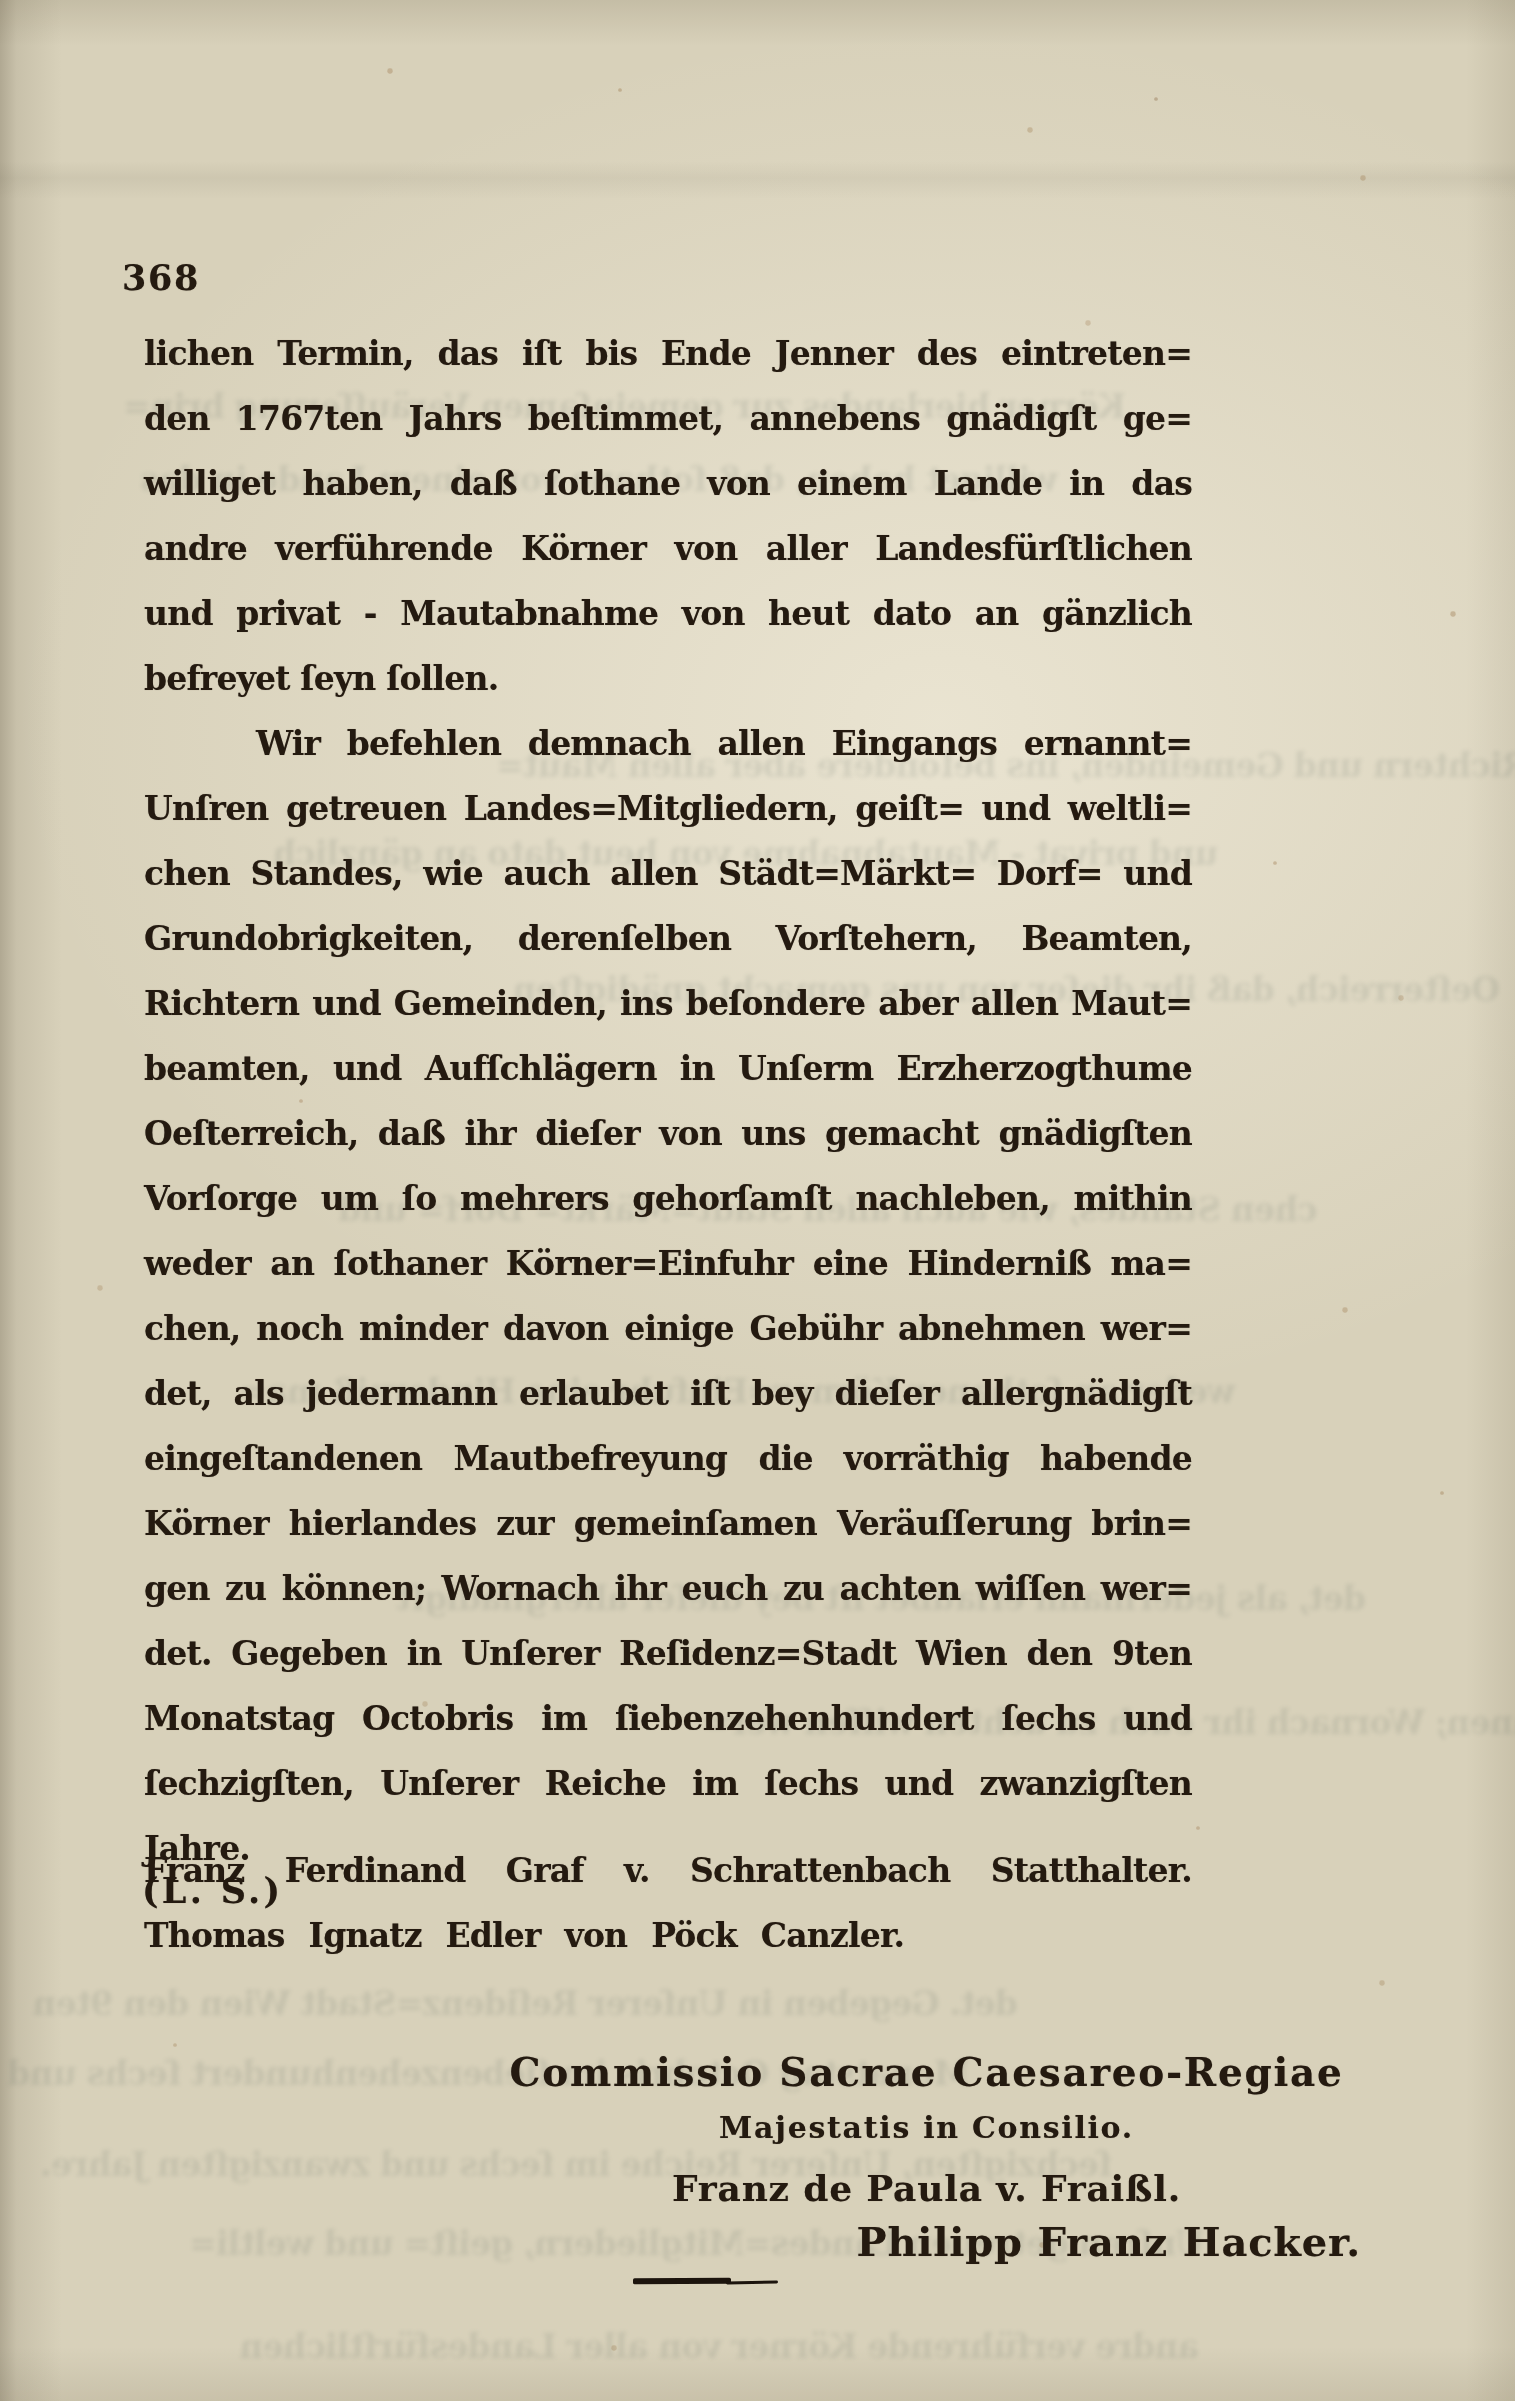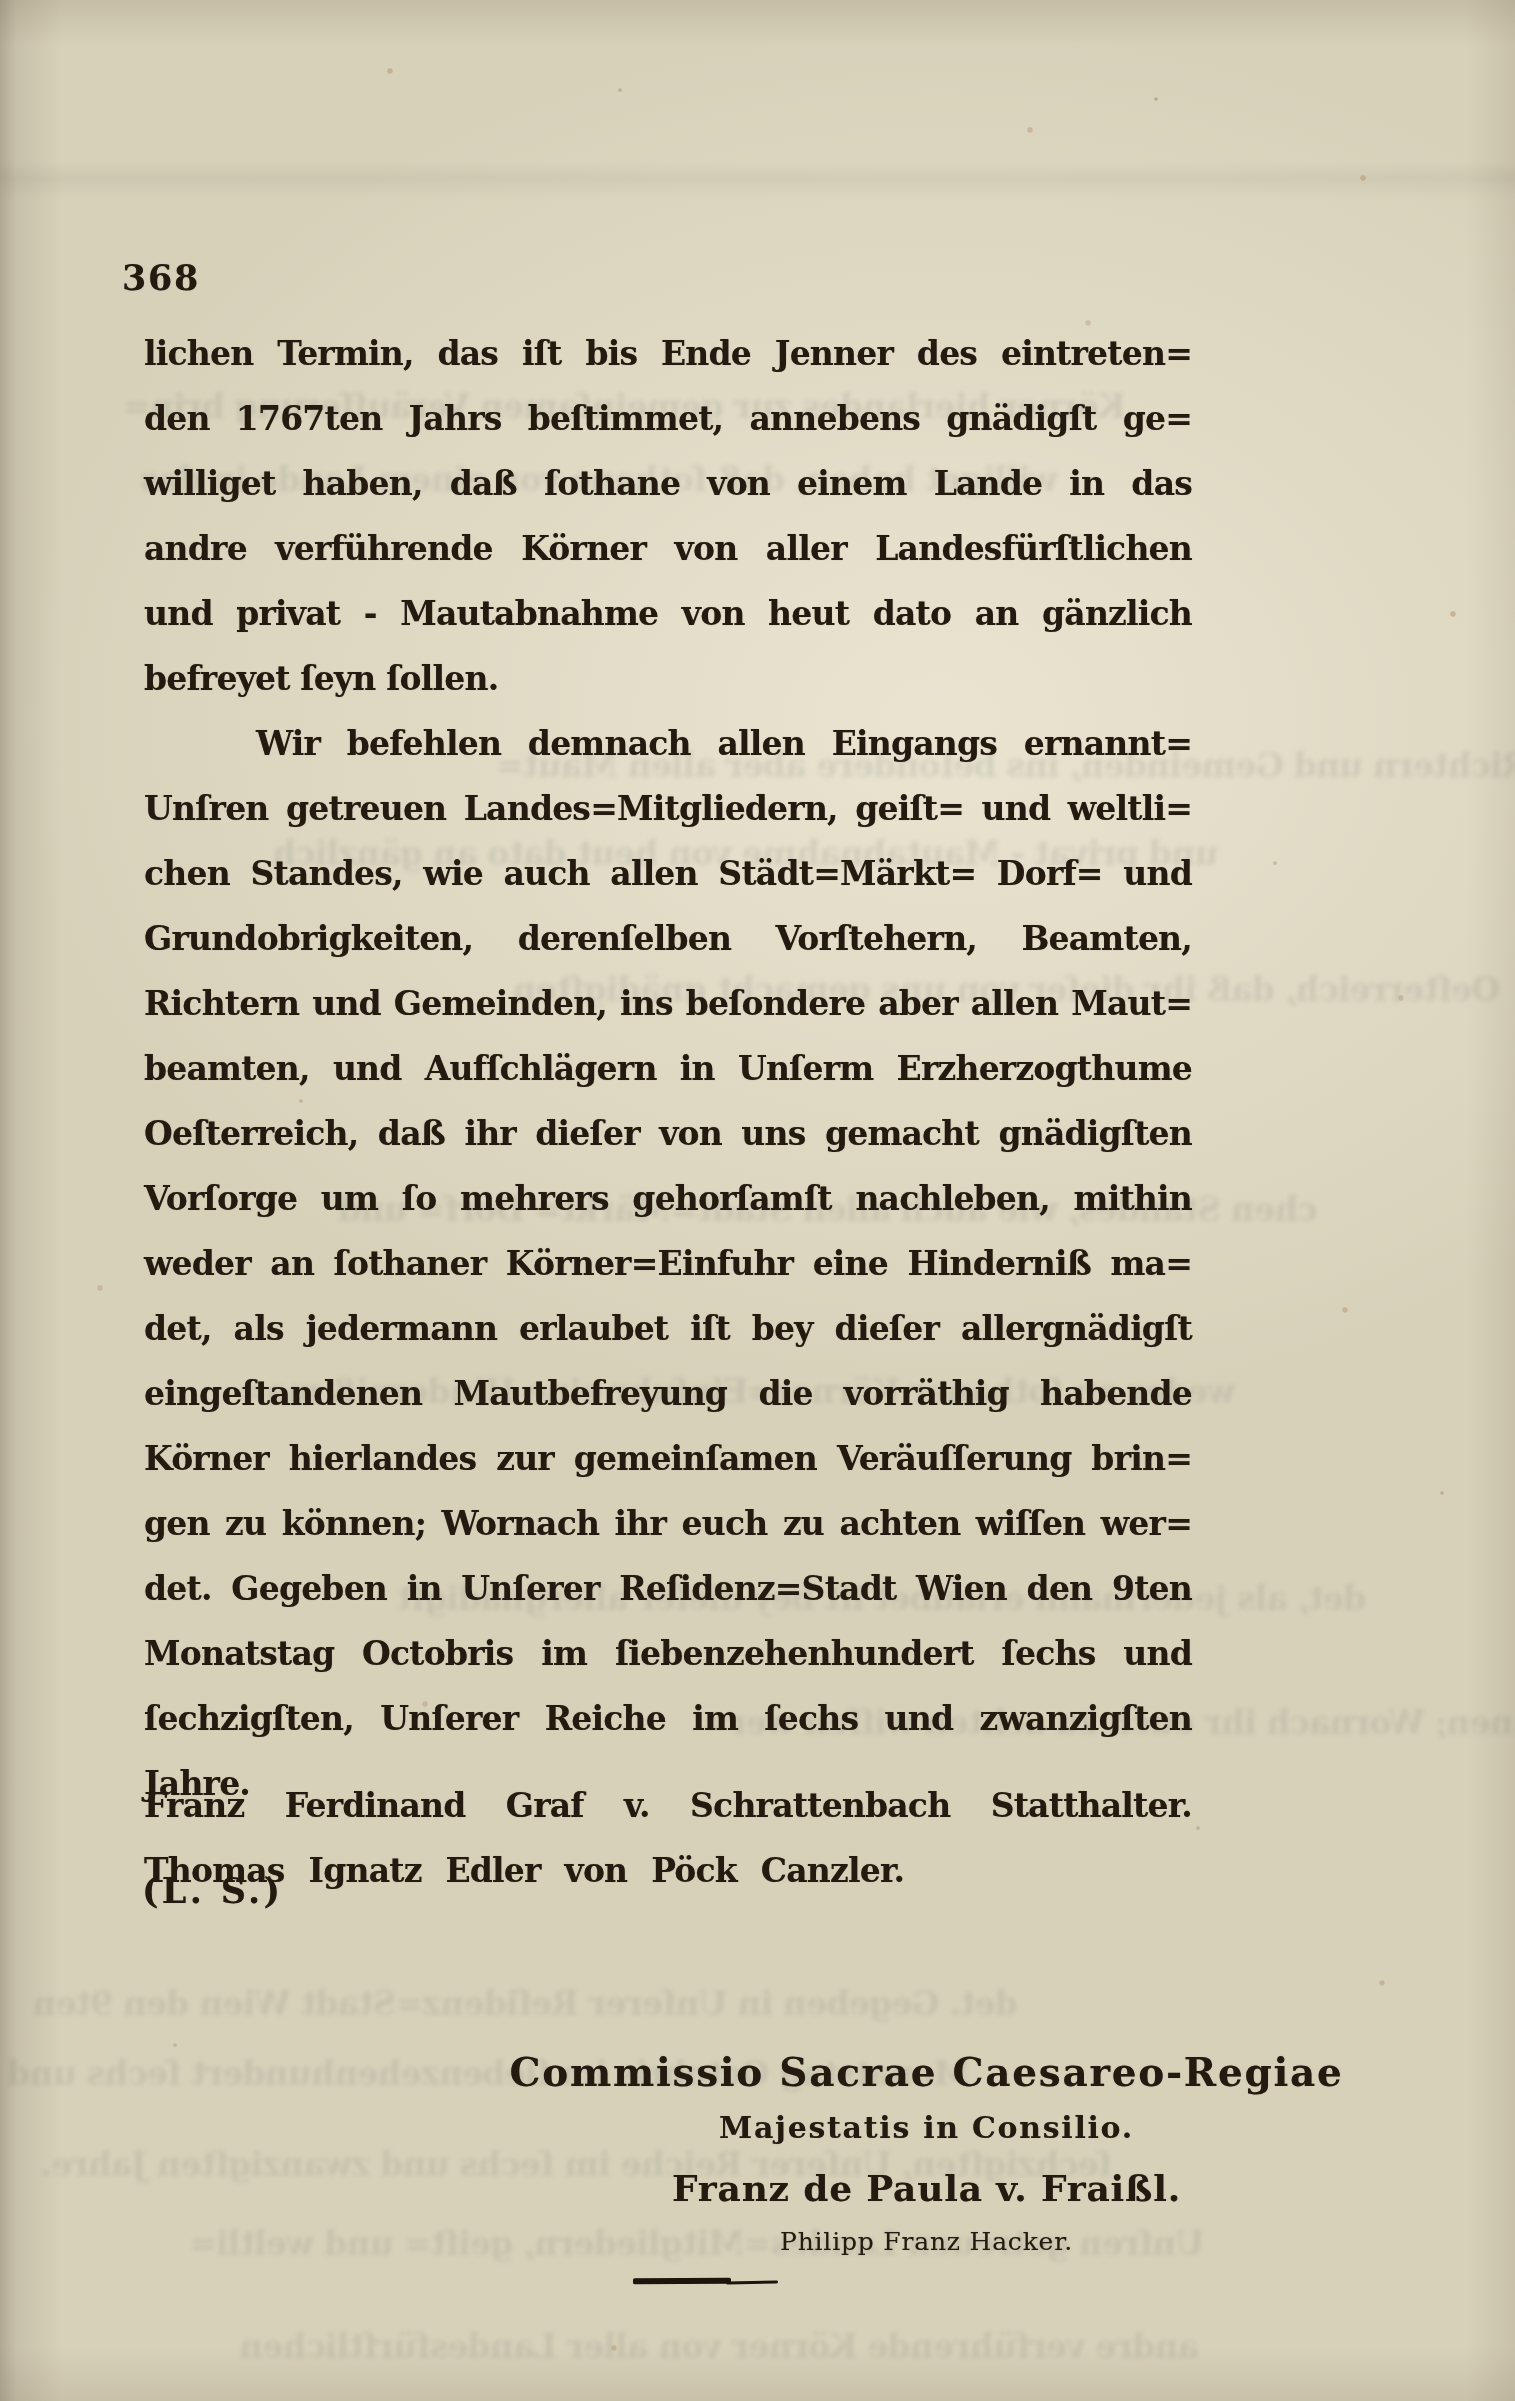--- a/index.html
+++ b/index.html
@@ -41,21 +41,21 @@
     text-align:left;font-size:35px;font-weight:bold;letter-spacing:3.3px;
     text-shadow:0 0 0.8px rgba(36,26,16,.4);
   }
   #commissio{
     position:absolute;left:492px;top:2042px;width:869px;text-align:center;
     text-shadow:0 0 0.8px rgba(36,26,16,.4);
   }
   #commissio .c1{font-size:39px;font-weight:bold;letter-spacing:1.7px;line-height:60px;}
   #commissio .c2{font-size:30px;font-weight:bold;letter-spacing:1.7px;line-height:51px;}
   #commissio .c3{font-size:36px;font-weight:bold;letter-spacing:0.8px;line-height:54px;margin-top:8px;}
-  #commissio .c4{font-size:25px;font-weight:normal;letter-spacing:0.8px;line-height:53px;}
+  #commissio .c4{font-size:40px;font-weight:bold;letter-spacing:0.8px;line-height:53px;text-align:right;}
   
   #rule{position:absolute;left:633px;top:2278px;width:145px;height:8.3px;}
   #rule .r1{position:absolute;left:0;top:0;width:98px;height:5.8px;background:#1c140d;border-radius:1.7px;transform:rotate(-0.4deg);}
   #rule .r2{position:absolute;left:93px;top:2.5px;width:52px;height:3.3px;background:#1c140d;border-radius:1.7px;transform:rotate(-1.2deg);}
   
   .ghost{
     position:absolute;white-space:nowrap;
     transform:scaleX(-1);
     color:#4f5e56;opacity:0.13;
     filter:blur(2.1px);
@@ -124,20 +124,21 @@
       <div class="line l">befreyet ſeyn ſollen.</div>
       <div class="line ji">Wir befehlen demnach allen Eingangs ernannt=</div>
       <div class="line j">Unſren getreuen Landes=Mitgliedern, geiſt= und weltli=</div>
       <div class="line j">chen Standes, wie auch allen Städt=Märkt= Dorf= und</div>
       <div class="line j">Grundobrigkeiten, derenſelben Vorſtehern, Beamten,</div>
       <div class="line j">Richtern und Gemeinden, ins beſondere aber allen Maut=</div>
       <div class="line j">beamten, und Aufſchlägern in Unſerm Erzherzogthume</div>
       <div class="line j">Oeſterreich, daß ihr dieſer von uns gemacht gnädigſten</div>
       <div class="line j">Vorſorge um ſo mehrers gehorſamſt nachleben, mithin</div>
       <div class="line j">weder an ſothaner Körner=Einfuhr eine Hinderniß ma=</div>
+      <div class="line j">chen, noch minder davon einige Gebühr abnehmen wer=</div>
       <div class="line j">det, als jedermann erlaubet iſt bey dieſer allergnädigſt</div>
       <div class="line j">eingeſtandenen Mautbefreyung die vorräthig habende</div>
       <div class="line j">Körner hierlandes zur gemeinſamen Veräuſſerung brin=</div>
       <div class="line j">gen zu können; Wornach ihr euch zu achten wiſſen wer=</div>
       <div class="line j">det. Gegeben in Unſerer Reſidenz=Stadt Wien den 9ten</div>
       <div class="line j">Monatstag Octobris im ſiebenzehenhundert ſechs und</div>
       <div class="line j">ſechzigſten, Unſerer Reiche im ſechs und zwanzigſten Jahre.</div>
       <div class="line j gap">Franz Ferdinand Graf v. Schrattenbach Statthalter.</div>
       <div class="line lw">Thomas Ignatz Edler von Pöck Canzler.</div>
     </div>

